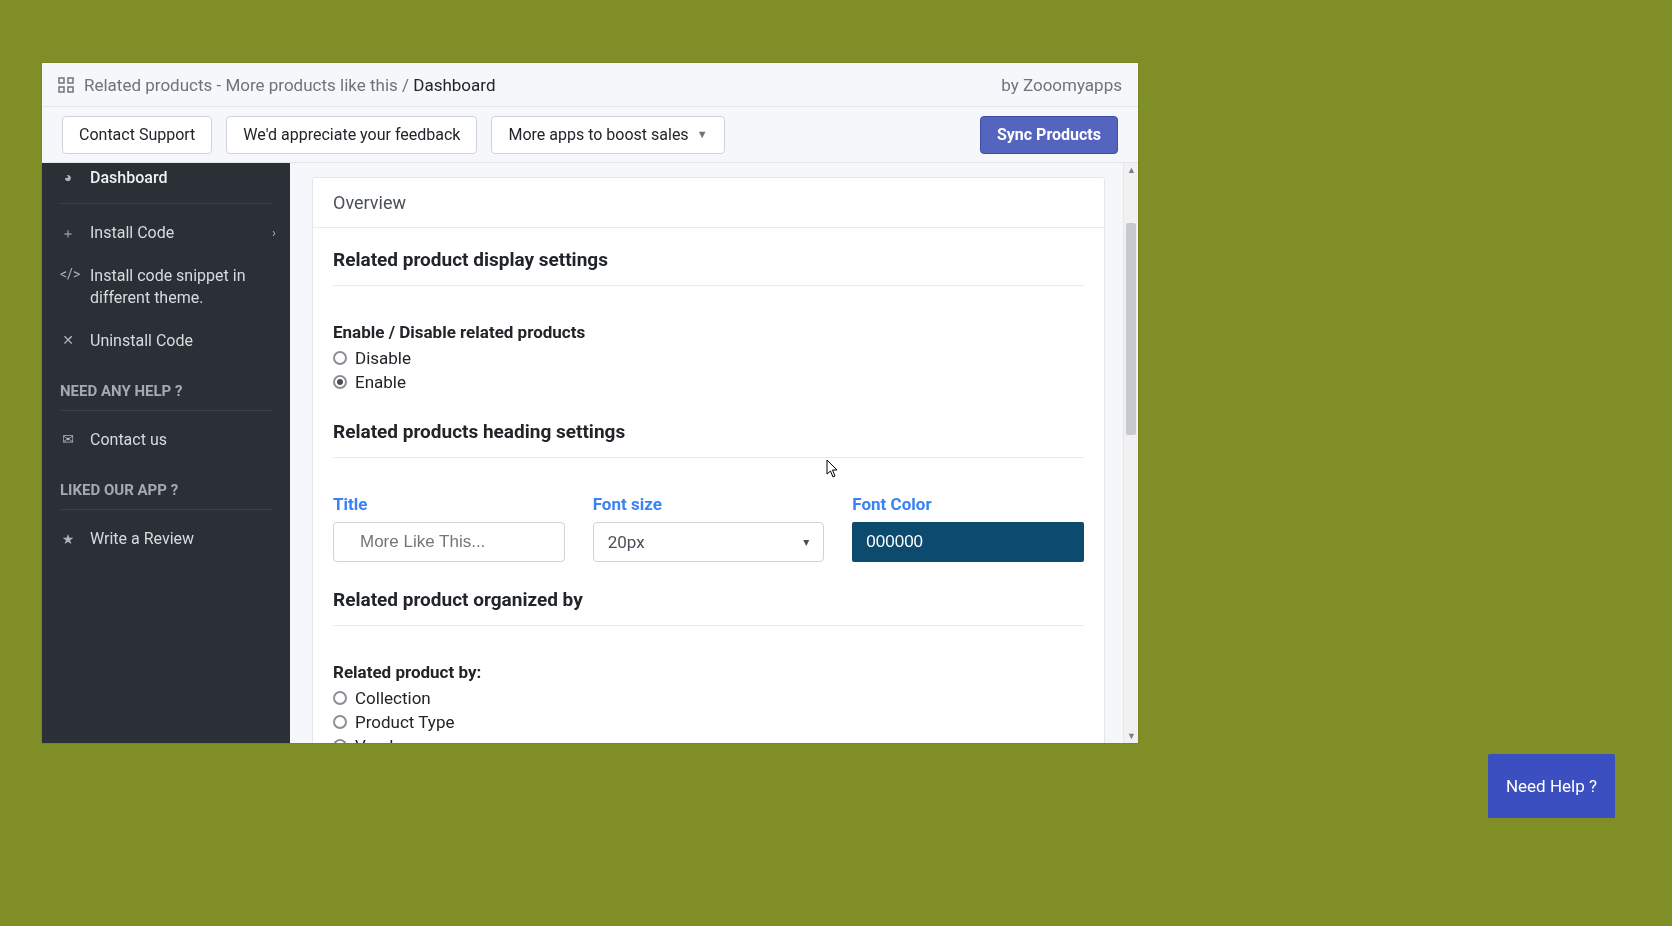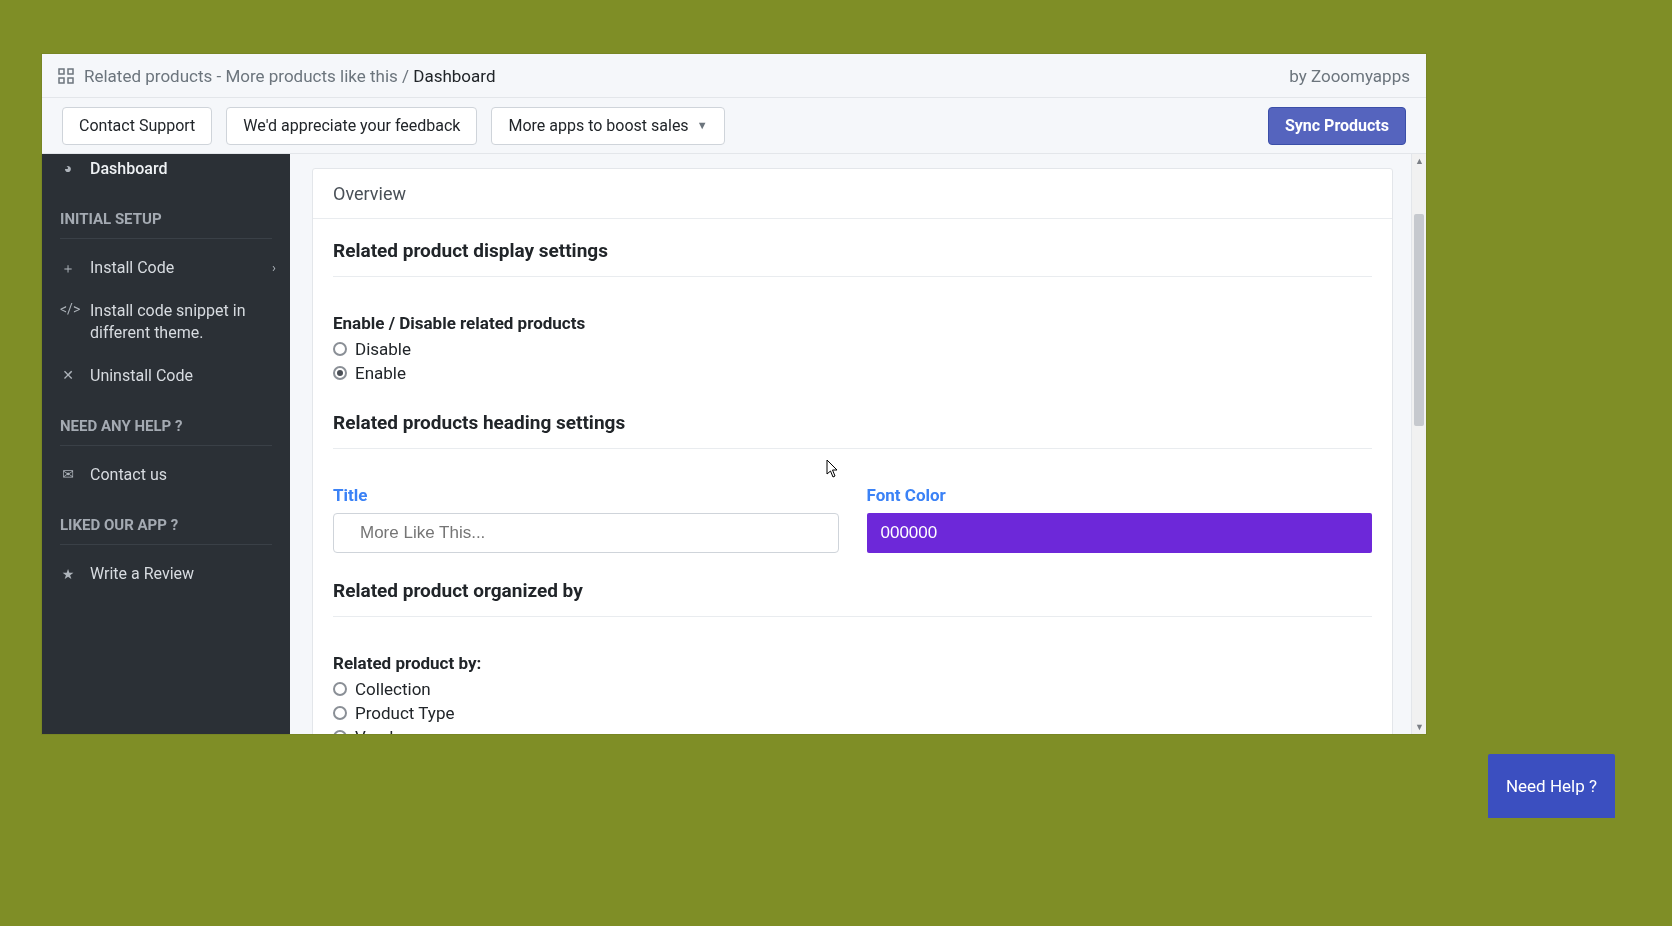--- a/index.html
+++ b/index.html
@@ -6,22 +6,22 @@
   html, body { width: 100%; height: 100%; }
   body {
     background: #7f8e26;
     font-family: -apple-system, BlinkMacSystemFont, "Segoe UI", Roboto, Arial, sans-serif;
     color: #212529;
     overflow: hidden;
   }
   .frame {
     position: absolute;
     left: 42px;
-    top: 54px;
-    width: 1384px;
+    top: 63px;
+    width: 1096px;
     height: 680px;
     background: #f5f7fa;
     display: flex;
     flex-direction: column;
     box-shadow: 0 0 0 1px rgba(0,0,0,0.05);
   }
   .header {
     height: 44px;
     display: flex;
     align-items: center;
@@ -218,21 +218,21 @@
     color: #495057;
     background: #fff;
     display: flex;
     align-items: center;
     justify-content: space-between;
   }
   .select .caret { font-size: 12px; color:#495057; }
   .color-input {
     width: 100%;
     height: 40px;
-    background: #6d28d9;
+    background: #0c4a6e;
     color: #fff;
     border-radius: 2px;
     padding: 0 14px;
     border: none;
     font-size: 17px;
   }
   .need-help {
     position: absolute;
     right: 57px;
     bottom: 108px;
@@ -293,21 +293,20 @@
   </div>
 
   <div class="body">
 
     <div class="sidebar">
       <div class="side-item top">
         <span class="side-icon">◕</span>
         <span>Dashboard</span>
       </div>
 
-      <div class="side-section">INITIAL SETUP</div>
       <div class="side-hr"></div>
 
       <div class="side-item">
         <span class="side-icon">＋</span>
         <span>Install Code</span>
         <span class="chev">›</span>
       </div>
       <div class="side-item multi">
         <span class="side-icon">&lt;/&gt;</span>
         <span>Install code snippet in different theme.</span>
@@ -353,20 +352,27 @@
             </div>
 
             <div class="section-title">Related products heading settings</div>
 
             <div class="row3">
               <div class="col">
                 <div class="col-label">Title</div>
                 <input class="input" placeholder="More Like This..." style="">
               </div>
               <div class="col">
+                <div class="col-label">Font size</div>
+                <div class="select">
+                  <span>20px</span>
+                  <span class="caret">▾</span>
+                </div>
+              </div>
+              <div class="col">
                 <div class="col-label">Font Color</div>
                 <input class="color-input" value="000000" style="">
               </div>
             </div>
 
             <div style="height:26px"></div>
 
             <div class="section-title">Related product organized by</div>
 
             <div class="field-block">

